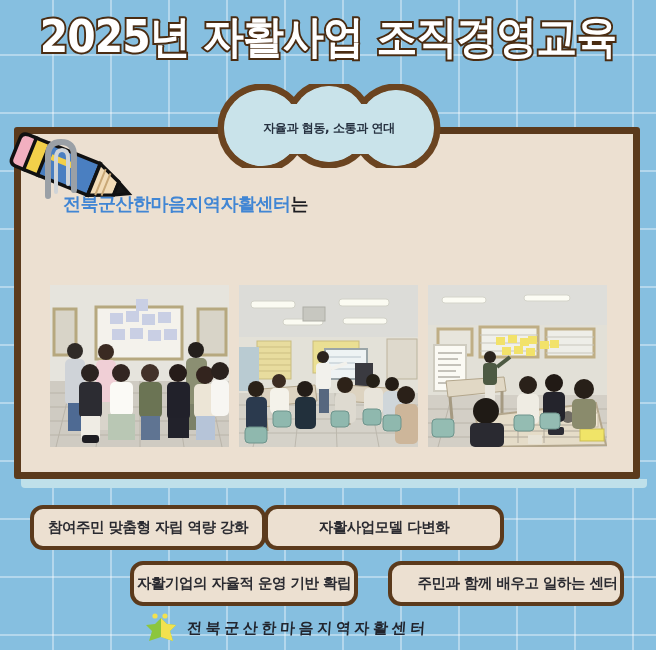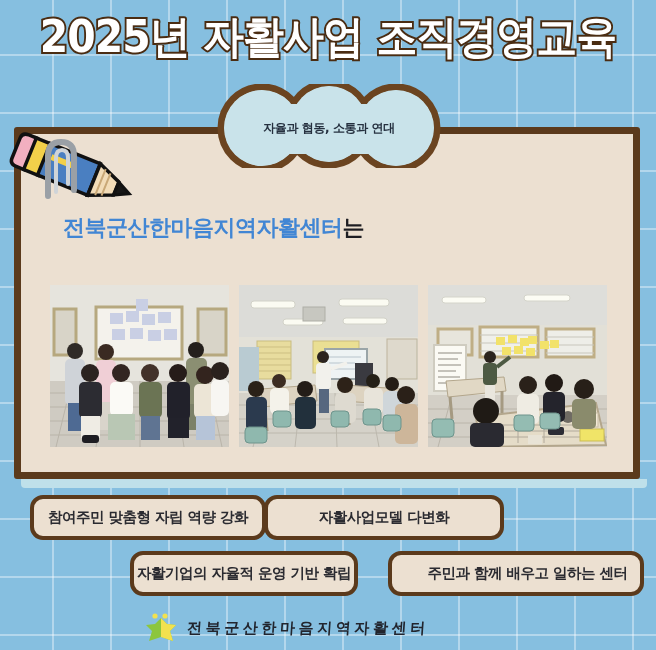--- a/index.html
+++ b/index.html
@@ -112,27 +112,26 @@
 
   
   #body-text {
     position: absolute;
     left: 63px;
     top: 190px;
     width: 540px;
     font-family: "DejaVu Sans", sans-serif;
   }
   .bt-line {
-    font-size: 22px;
+    font-size: 18px;
     line-height: 27px;
     font-weight: bold;
     color: #1d1d22;
     letter-spacing: -0.5px;
     white-space: nowrap;
-    margin-top: 24px;
   }
   .bt-accent {
     color: #4186d4;
   }
 
   
   #photos {
     position: absolute;
     left: 50px;
     top: 285px;
@@ -158,25 +157,26 @@
     box-sizing: border-box;
     display: flex;
     align-items: center;
     justify-content: center;
     font-size: 14.5px;
     font-weight: bold;
     color: #2b2b31;
     letter-spacing: -0.5px;
     font-family: "DejaVu Sans", sans-serif;
     white-space: nowrap;
+    margin-top: 10px;
   }
   #chip-0 { left: 30px;  top: 495px; width: 236px; height: 45px; }
   #chip-1 { left: 264px; top: 495px; width: 240px; height: 45px; }
   #chip-2 { left: 130px; top: 551px; width: 228px; height: 45px; }
-  #chip-3 { left: 388px; top: 551px; width: 256px; height: 45px; padding-left: 23px; }
+  #chip-3 { left: 388px; top: 551px; width: 236px; height: 45px; padding-left: 23px; }
 
   
   #footer {
     position: absolute;
     left: 144px;
     top: 611px;
     height: 34px;
     display: flex;
     align-items: center;
     gap: 9px;

